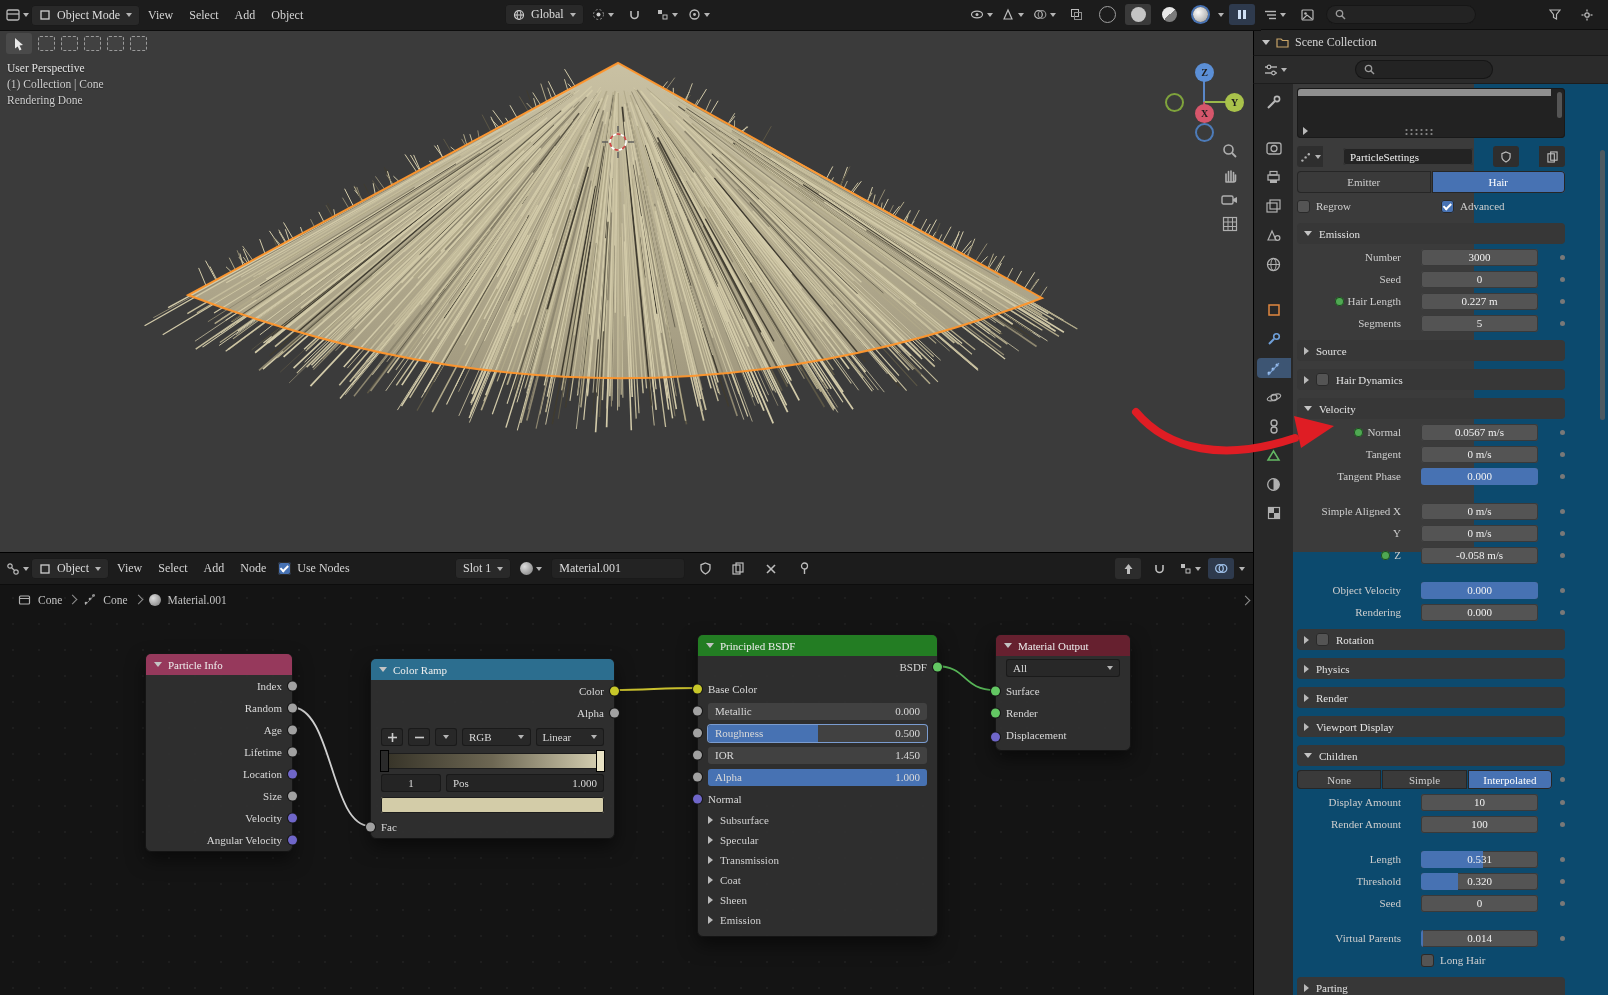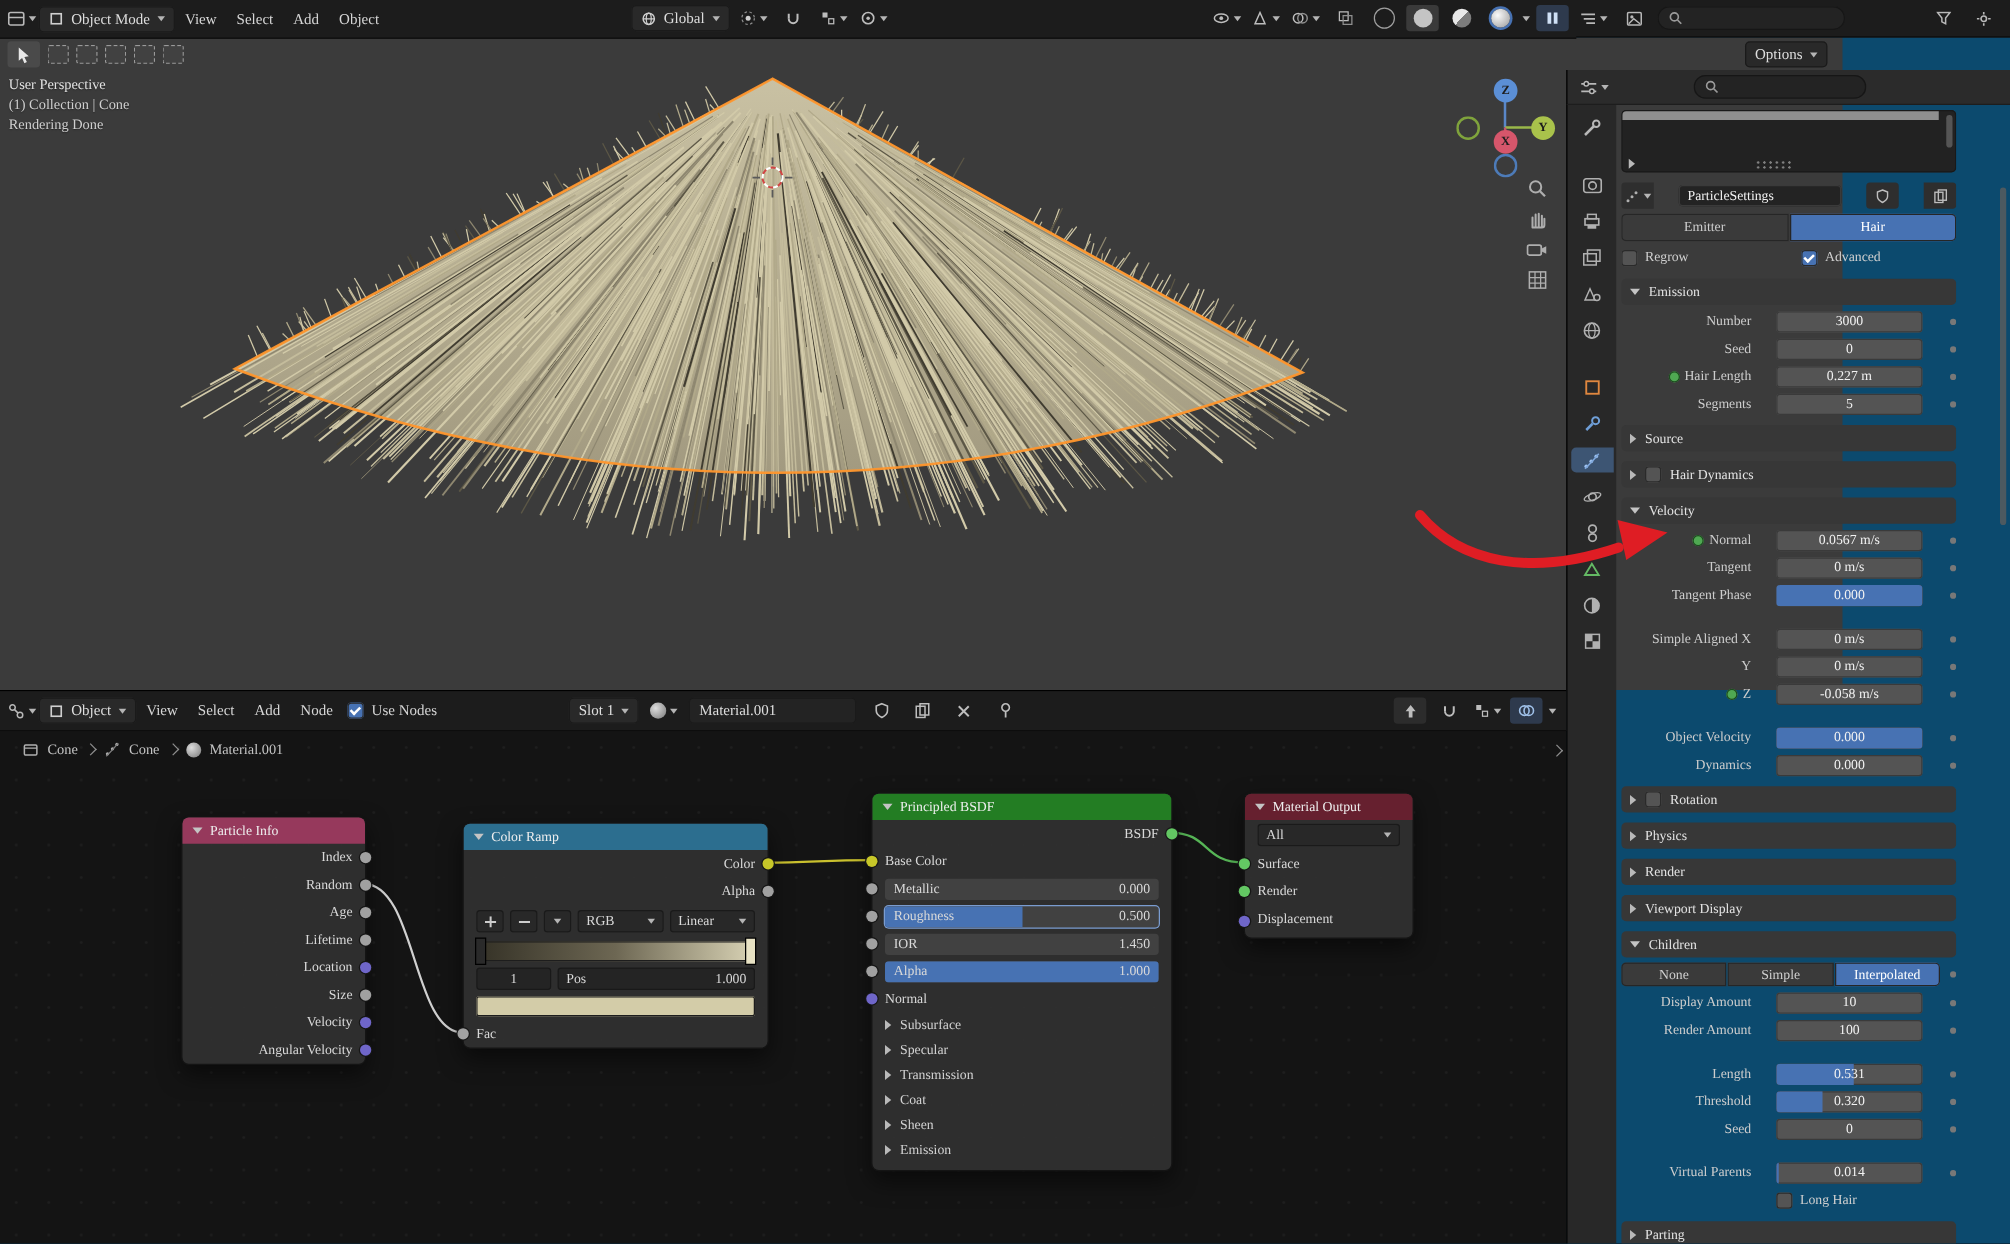--- a/index.html
+++ b/index.html
@@ -1357,20 +1357,27 @@
           <g stroke="#b8b8b8" stroke-width="1.3">
             <line x1="6" y1="0.5" x2="6" y2="2.5"></line>
             <line x1="6" y1="9.5" x2="6" y2="11.5"></line>
             <line x1="0.5" y1="6" x2="2.5" y2="6"></line>
             <line x1="9.5" y1="6" x2="11.5" y2="6"></line>
           </g>
         </svg>
     </span>
   </div>
 
+  <div class="abs" id="outliner-row">
+    <i class="tri-d"></i>
+    <svg width="13" height="11" viewBox="0 0 13 11">
+        <path d="M1,2 h4 l1.5,1.5 H12 V10 H1 Z" fill="none" stroke="#c8a468" stroke-width="1.2"></path>
+      </svg>
+    <span>Scene Collection</span>
+  </div>
 
   <div class="abs" id="prop-header">
     <span class="icbtn">
       <svg width="14" height="12" viewBox="0 0 14 12">
           <g stroke="#b8b8b8" stroke-width="1.4">
             <line x1="1" y1="3" x2="13" y2="3"></line>
             <line x1="1" y1="9" x2="13" y2="9"></line>
           </g>
           <circle cx="5" cy="3" r="1.8" fill="#1c1c1c" stroke="#b8b8b8" stroke-width="1.2"></circle>
           <circle cx="9.5" cy="9" r="1.8" fill="#1c1c1c" stroke="#b8b8b8" stroke-width="1.2"></circle>
@@ -1633,21 +1640,21 @@
     <div class="spacer8"></div>
     <div class="prow">
         <span class="plabel">Object Velocity</span>
         <span class="pfield">
           <i class="pfill" style="width: 100%;"></i>
           <span>0.000</span>
         </span>
         <i class="pdot"></i>
       </div>
     <div class="prow">
-        <span class="plabel">Dynamics</span>
+        <span class="plabel">Rendering</span>
         <span class="pfield">
           <span>0.000</span>
         </span>
         <i class="pdot"></i>
       </div>
 
     <div class="phead">
         <i class="tri-r"></i>
         <i class="cb"></i>
         <span>Rotation</span>

